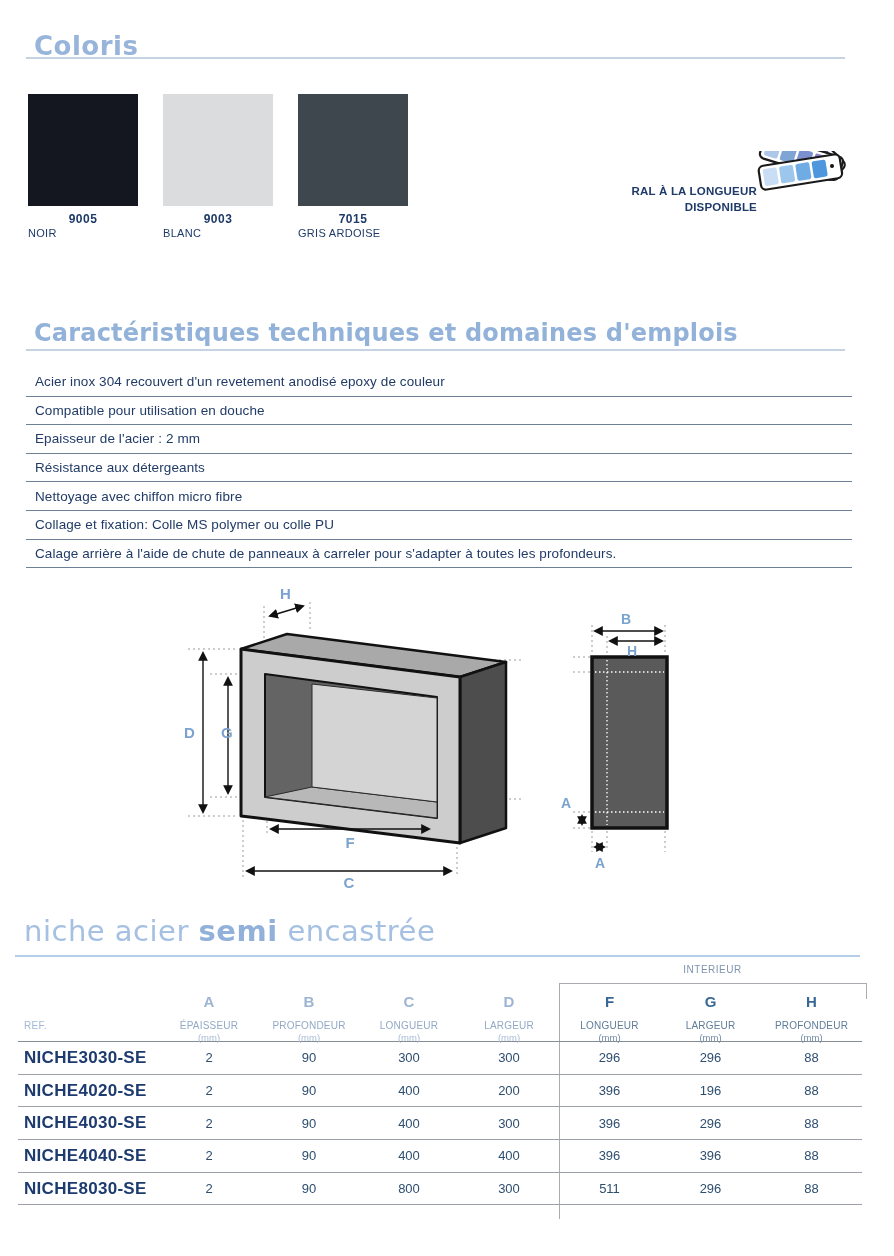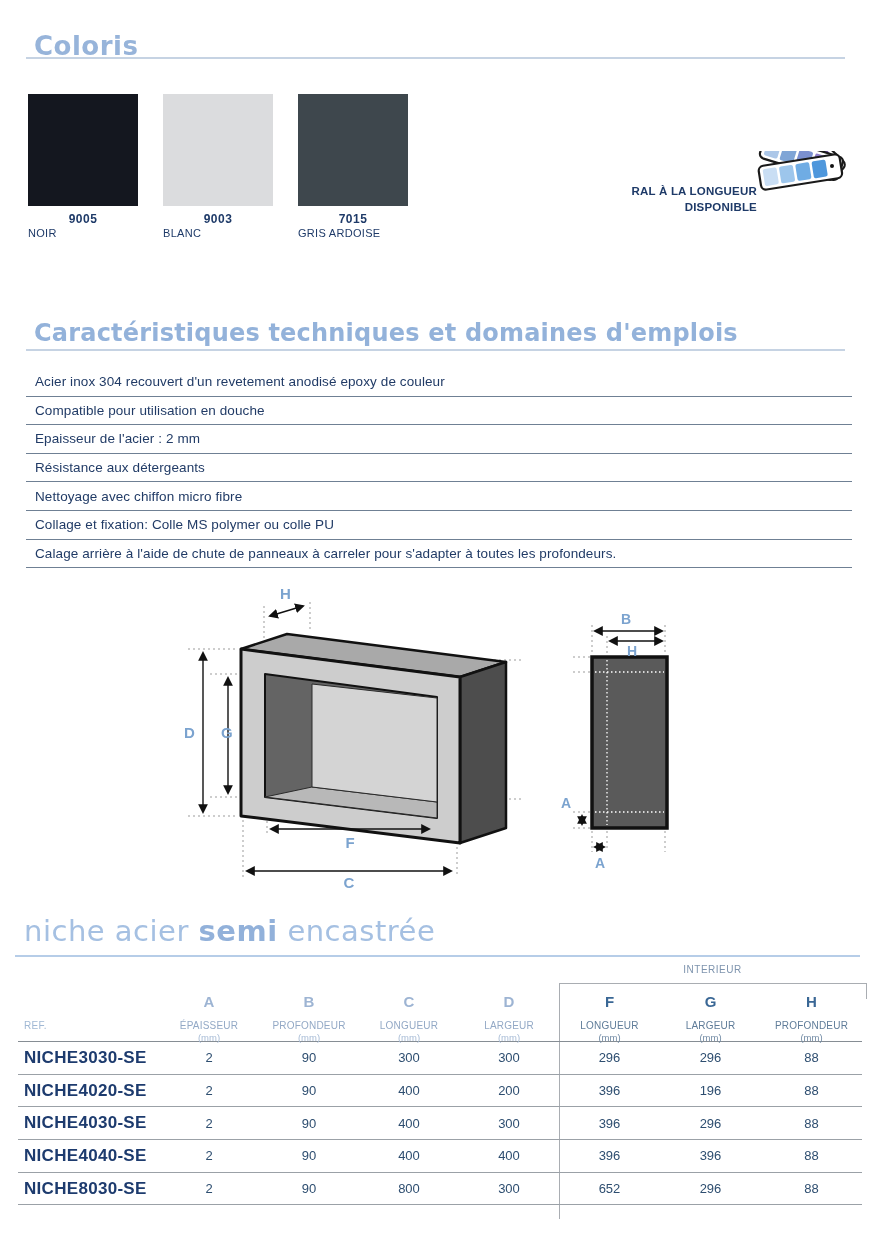--- a/index.html
+++ b/index.html
@@ -325,19 +325,19 @@
         <div class="tval">396</div>
         <div class="tval">88</div>
       </div>
 
   <div class="trow tgrid">
     <div class="tref">NICHE8030-SE</div>
   <div class="tval">2</div>
         <div class="tval">90</div>
         <div class="tval">800</div>
         <div class="tval">300</div>
-        <div class="tval">652</div>
+        <div class="tval">511</div>
         <div class="tval">296</div>
         <div class="tval">88</div>
       </div>
 </div>
 
 </div>
 
 </body></html>

